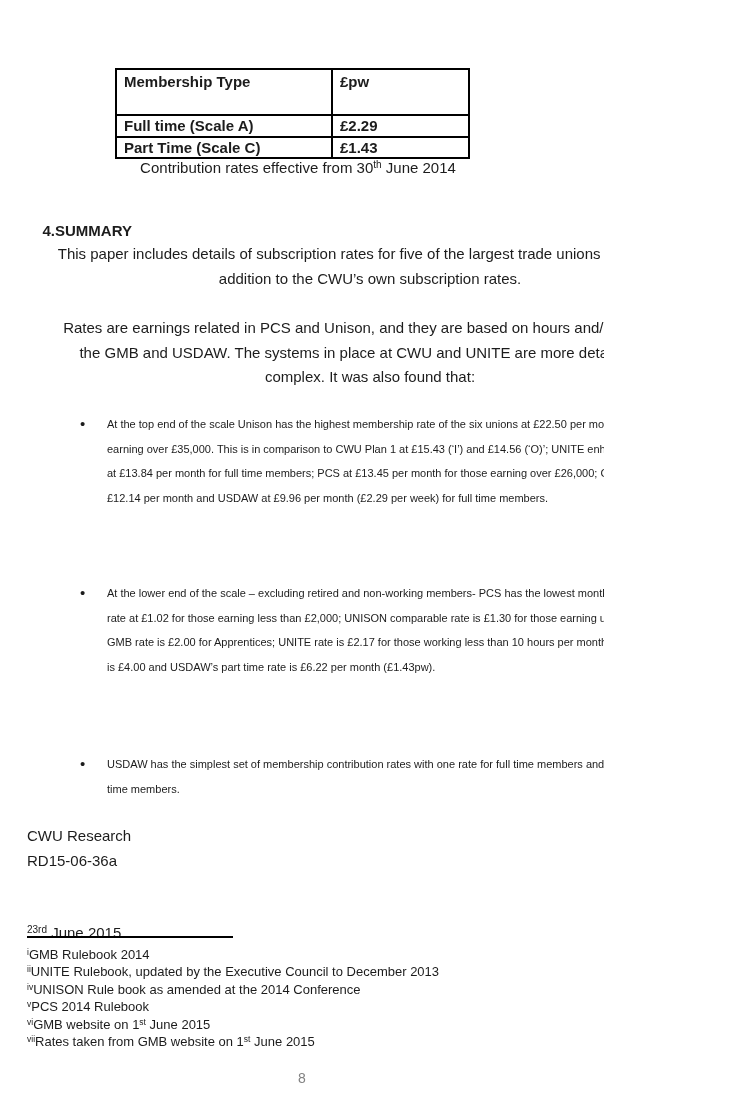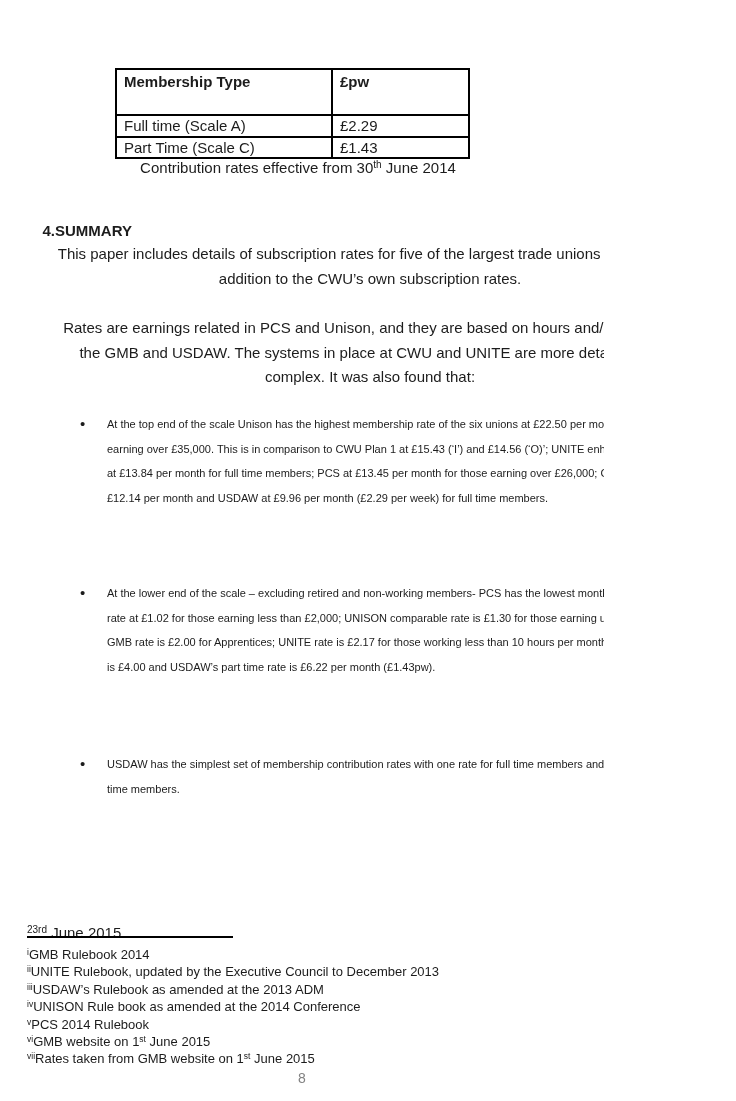--- a/index.html
+++ b/index.html
@@ -22,20 +22,21 @@
     border-collapse: collapse;
     table-layout: fixed;
   }
   .doc-table th, .doc-table td {
     border: 2px solid #000000;
     font-size: 15px;
     text-align: left;
     padding: 1px 7px;
     overflow: hidden;
     white-space: nowrap;
+    font-weight: bold;
   }
   .doc-table th {
     font-weight: bold;
     height: 40px;
     vertical-align: top;
     padding-top: 3px;
   }
   .doc-table td { line-height: 17.5px; }
   .col-type { width: 216px; }
   .col-pw   { width: 137px; }
@@ -183,28 +184,31 @@
   </div>
   <div class="bullet bullet-2">
     <span class="dot">•</span>
     <span class="btext">At the lower end of the scale – excluding retired and non-working members- PCS has the lowest monthly membership rate at £1.02 for those earning less than £2,000; UNISON comparable rate is £1.30 for those earning up to £2,000; GMB rate is £2.00 for Apprentices; UNITE rate is £2.17 for those working less than 10 hours per month; CWU ‘Plan 9’ is £4.00 and USDAW’s part time rate is £6.22 per month (£1.43pw).</span>
   </div>
   <div class="bullet bullet-3">
     <span class="dot">•</span>
     <span class="btext">USDAW has the simplest set of membership contribution rates with one rate for full time members and one for part time members.</span>
   </div>
 
+  <div class="signoff">
+    <div>CWU Research</div>
+    <div>RD15-06-36a</div>
+  </div>
   <div class="dateline"><sup class="sup-sm">23rd</sup><span> June 2015</span></div>
 
   <div class="fn-sep"></div>
 
   <div class="footnotes">
     <div class="footnote"><sup>i</sup><span>GMB Rulebook 2014</span><sup></sup><span></span></div>
     <div class="footnote"><sup>ii</sup><span>UNITE Rulebook, updated by the Executive Council to December 2013</span><sup></sup><span></span></div>
-    <div class="footnote"><sup>iii</sup><span>USDAW’s Rulebook as amended at the 2013 ADM</span><sup></sup><span></span></div>
     <div class="footnote"><sup>iv</sup><span>UNISON Rule book as amended at the 2014 Conference</span><sup></sup><span></span></div>
     <div class="footnote"><sup>v</sup><span>PCS 2014 Rulebook</span><sup></sup><span></span></div>
     <div class="footnote"><sup>vi</sup><span>GMB website on 1</span><sup>st</sup><span> June 2015</span></div>
     <div class="footnote"><sup>vii</sup><span>Rates taken from GMB website on 1</span><sup>st</sup><span> June 2015</span></div>
   </div>
 
   <div class="page-num">8</div>
 
 </div>
 

